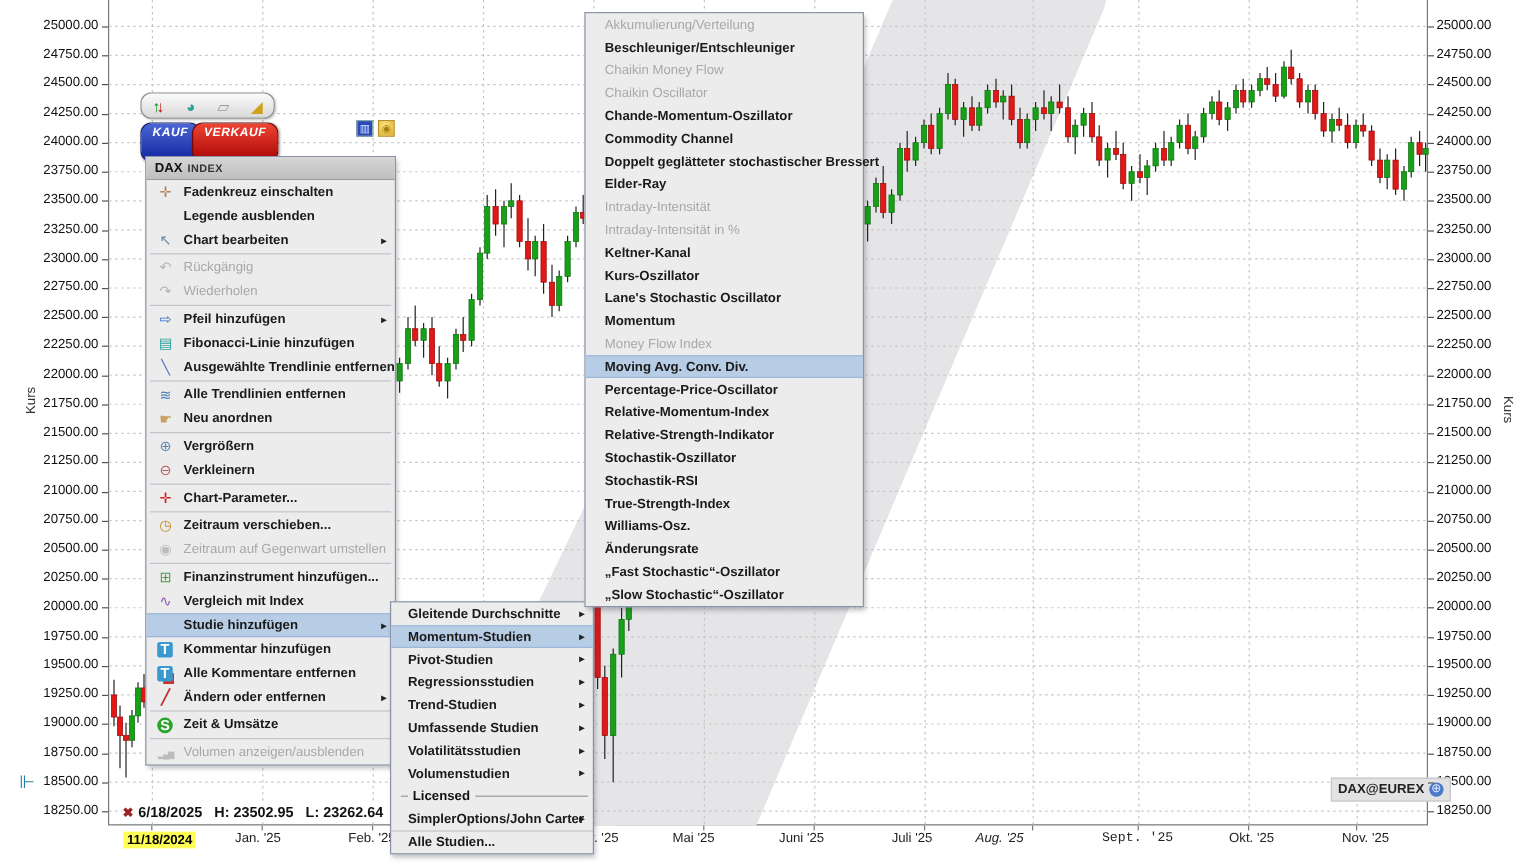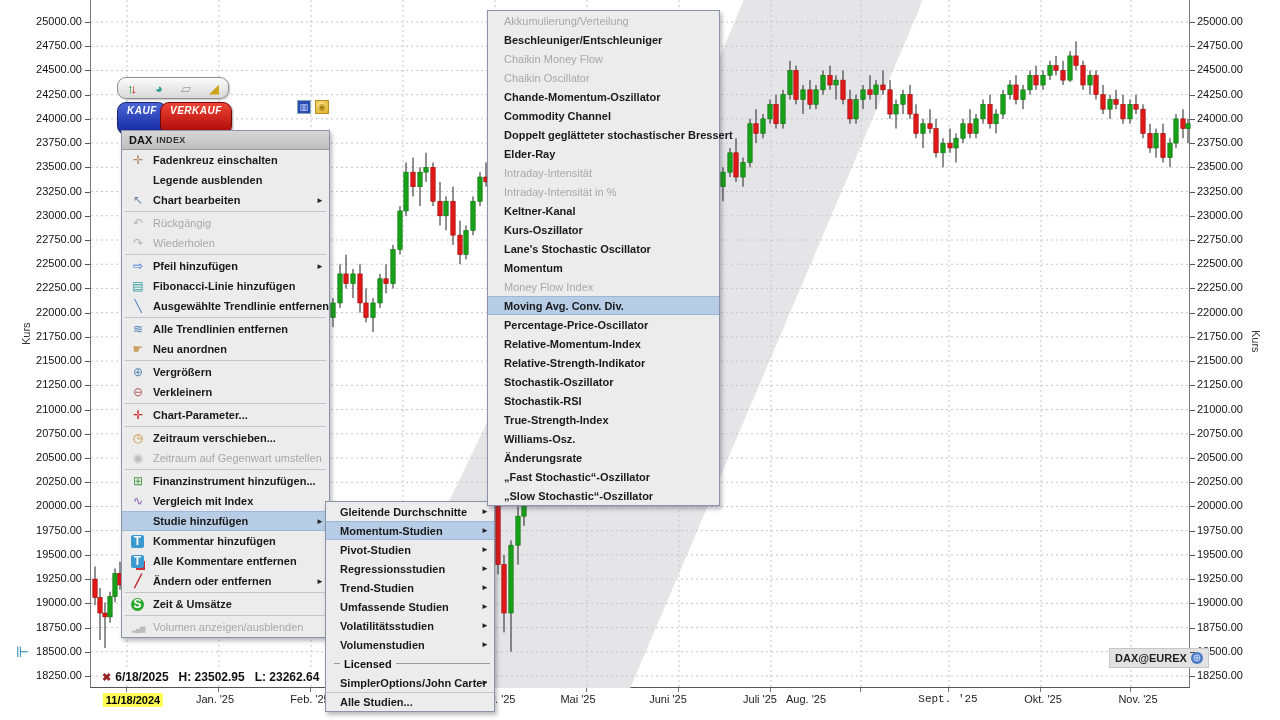--- a/index.html
+++ b/index.html
@@ -462,21 +462,21 @@
   <div class="kurs-label kurs-right" data-name="y-axis-title-right">Kurs</div>
 
   <div id="xaxis" data-name="x-axis">
       <div class="xlabel hl" data-name="x-axis-start-date-highlight" style="left: 133px;">11/18/2024</div>
       <div class="xlabel" data-name="x-axis-label" style="left: 215px;">Jan. '25</div>
       <div class="xlabel" data-name="x-axis-label" style="left: 310px;">Feb. '25</div>
       <div class="xlabel" data-name="x-axis-label" style="left: 497px;">Apr. '25</div>
       <div class="xlabel" data-name="x-axis-label" style="left: 578px;">Mai '25</div>
       <div class="xlabel" data-name="x-axis-label" style="left: 668px;">Juni '25</div>
       <div class="xlabel" data-name="x-axis-label" style="left: 760px;">Juli '25</div>
-      <div class="xlabel" data-name="x-axis-label" style="left: 806px;">Aug. '25</div>
+      <div class="xlabel" data-name="x-axis-label" style="left: 833px; font-style: italic;">Aug. '25</div>
       <div class="xlabel" data-name="x-axis-label" style="left: 948px; font-family: Liberation Mono, monospace;">Sept. '25</div>
       <div class="xlabel" data-name="x-axis-label" style="left: 1043px;">Okt. '25</div>
       <div class="xlabel" data-name="x-axis-label" style="left: 1138px;">Nov. '25</div>
       <div class="xtick" data-name="x-tick-mark" style="left: 126px;"></div>
       <div class="xtick" data-name="x-tick-mark" style="left: 218px;"></div>
       <div class="xtick" data-name="x-tick-mark" style="left: 310px;"></div>
       <div class="xtick" data-name="x-tick-mark" style="left: 402px;"></div>
       <div class="xtick" data-name="x-tick-mark" style="left: 494px;"></div>
       <div class="xtick" data-name="x-tick-mark" style="left: 586px;"></div>
       <div class="xtick" data-name="x-tick-mark" style="left: 678px;"></div>

